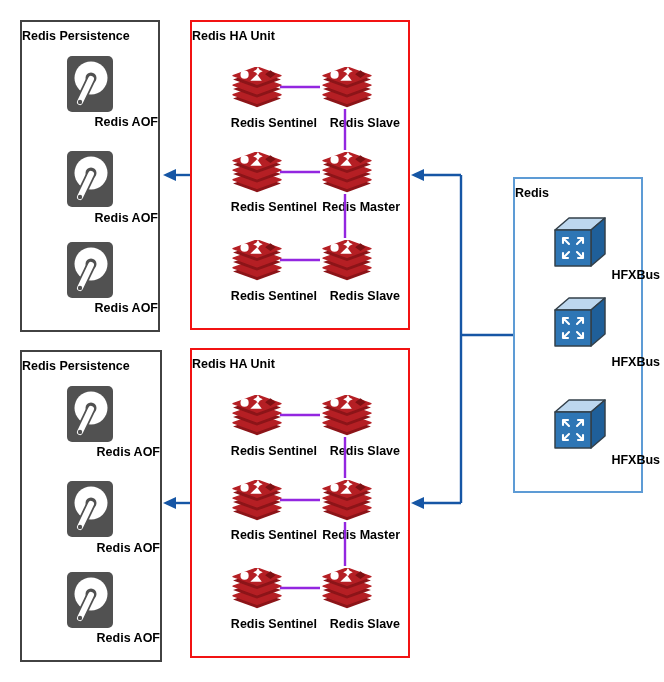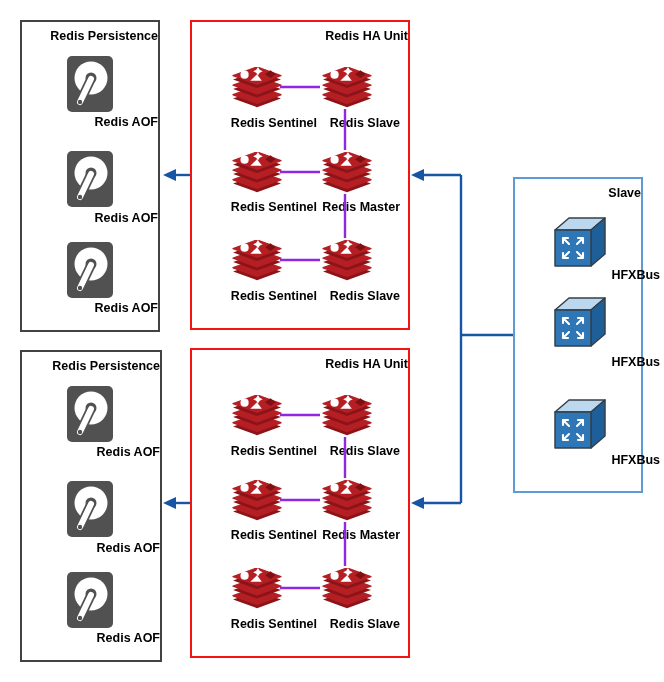--- a/index.html
+++ b/index.html
@@ -3,21 +3,21 @@
 <meta charset="utf-8">
 <style>
   html,body{margin:0;padding:0;background:#ffffff;}
   .canvas{
     position:relative;width:664px;height:682px;background:#ffffff;
     font-family:"Liberation Sans","DejaVu Sans",sans-serif;
     color:#000;overflow:hidden;
   }
   .box{position:absolute;background:#ffffff;box-sizing:border-box;z-index:1;}
   .box .title{
-    position:absolute;top:7px;left:0;width:100%;text-align:right;
+    position:absolute;top:7px;left:0;width:100%;text-align:left;
     font-size:12.5px;font-weight:bold;z-index:3;
   }
   .pbox{border:2px solid #424242;}
   .habox{border:2px solid #F21313;}
   .clientbox{border:2px solid #5D9BD5;}
 
   .node-label{
     position:absolute;text-align:right;font-size:12.5px;font-weight:bold;
     line-height:16px;height:16px;z-index:3;white-space:nowrap;
   }
@@ -256,21 +256,21 @@
     <span class="icon redis-icon-wrap redis-right row-2-icon">
         <svg width="50" height="44">
           <use href="#sym-redis"></use>
         </svg>
       </span>
     <div class="node-label label-left row-2-label">Redis Sentinel</div>
     <div class="node-label label-right row-2-label">Redis Slave</div>
   </div>
 
   <div class="box clientbox" style="left:513px;top:177px;width:130px;height:316px;">
-    <div class="title">Slave</div>
+    <div class="title">Redis</div>
     <span class="icon cube-icon-wrap cube-0">
         <svg width="54" height="58">
           <use href="#sym-cube"></use>
         </svg>
       </span>
     <div class="node-label clabel clabel-0">HFXBus</div>
     <span class="icon cube-icon-wrap cube-1">
         <svg width="54" height="58">
           <use href="#sym-cube"></use>
         </svg>

